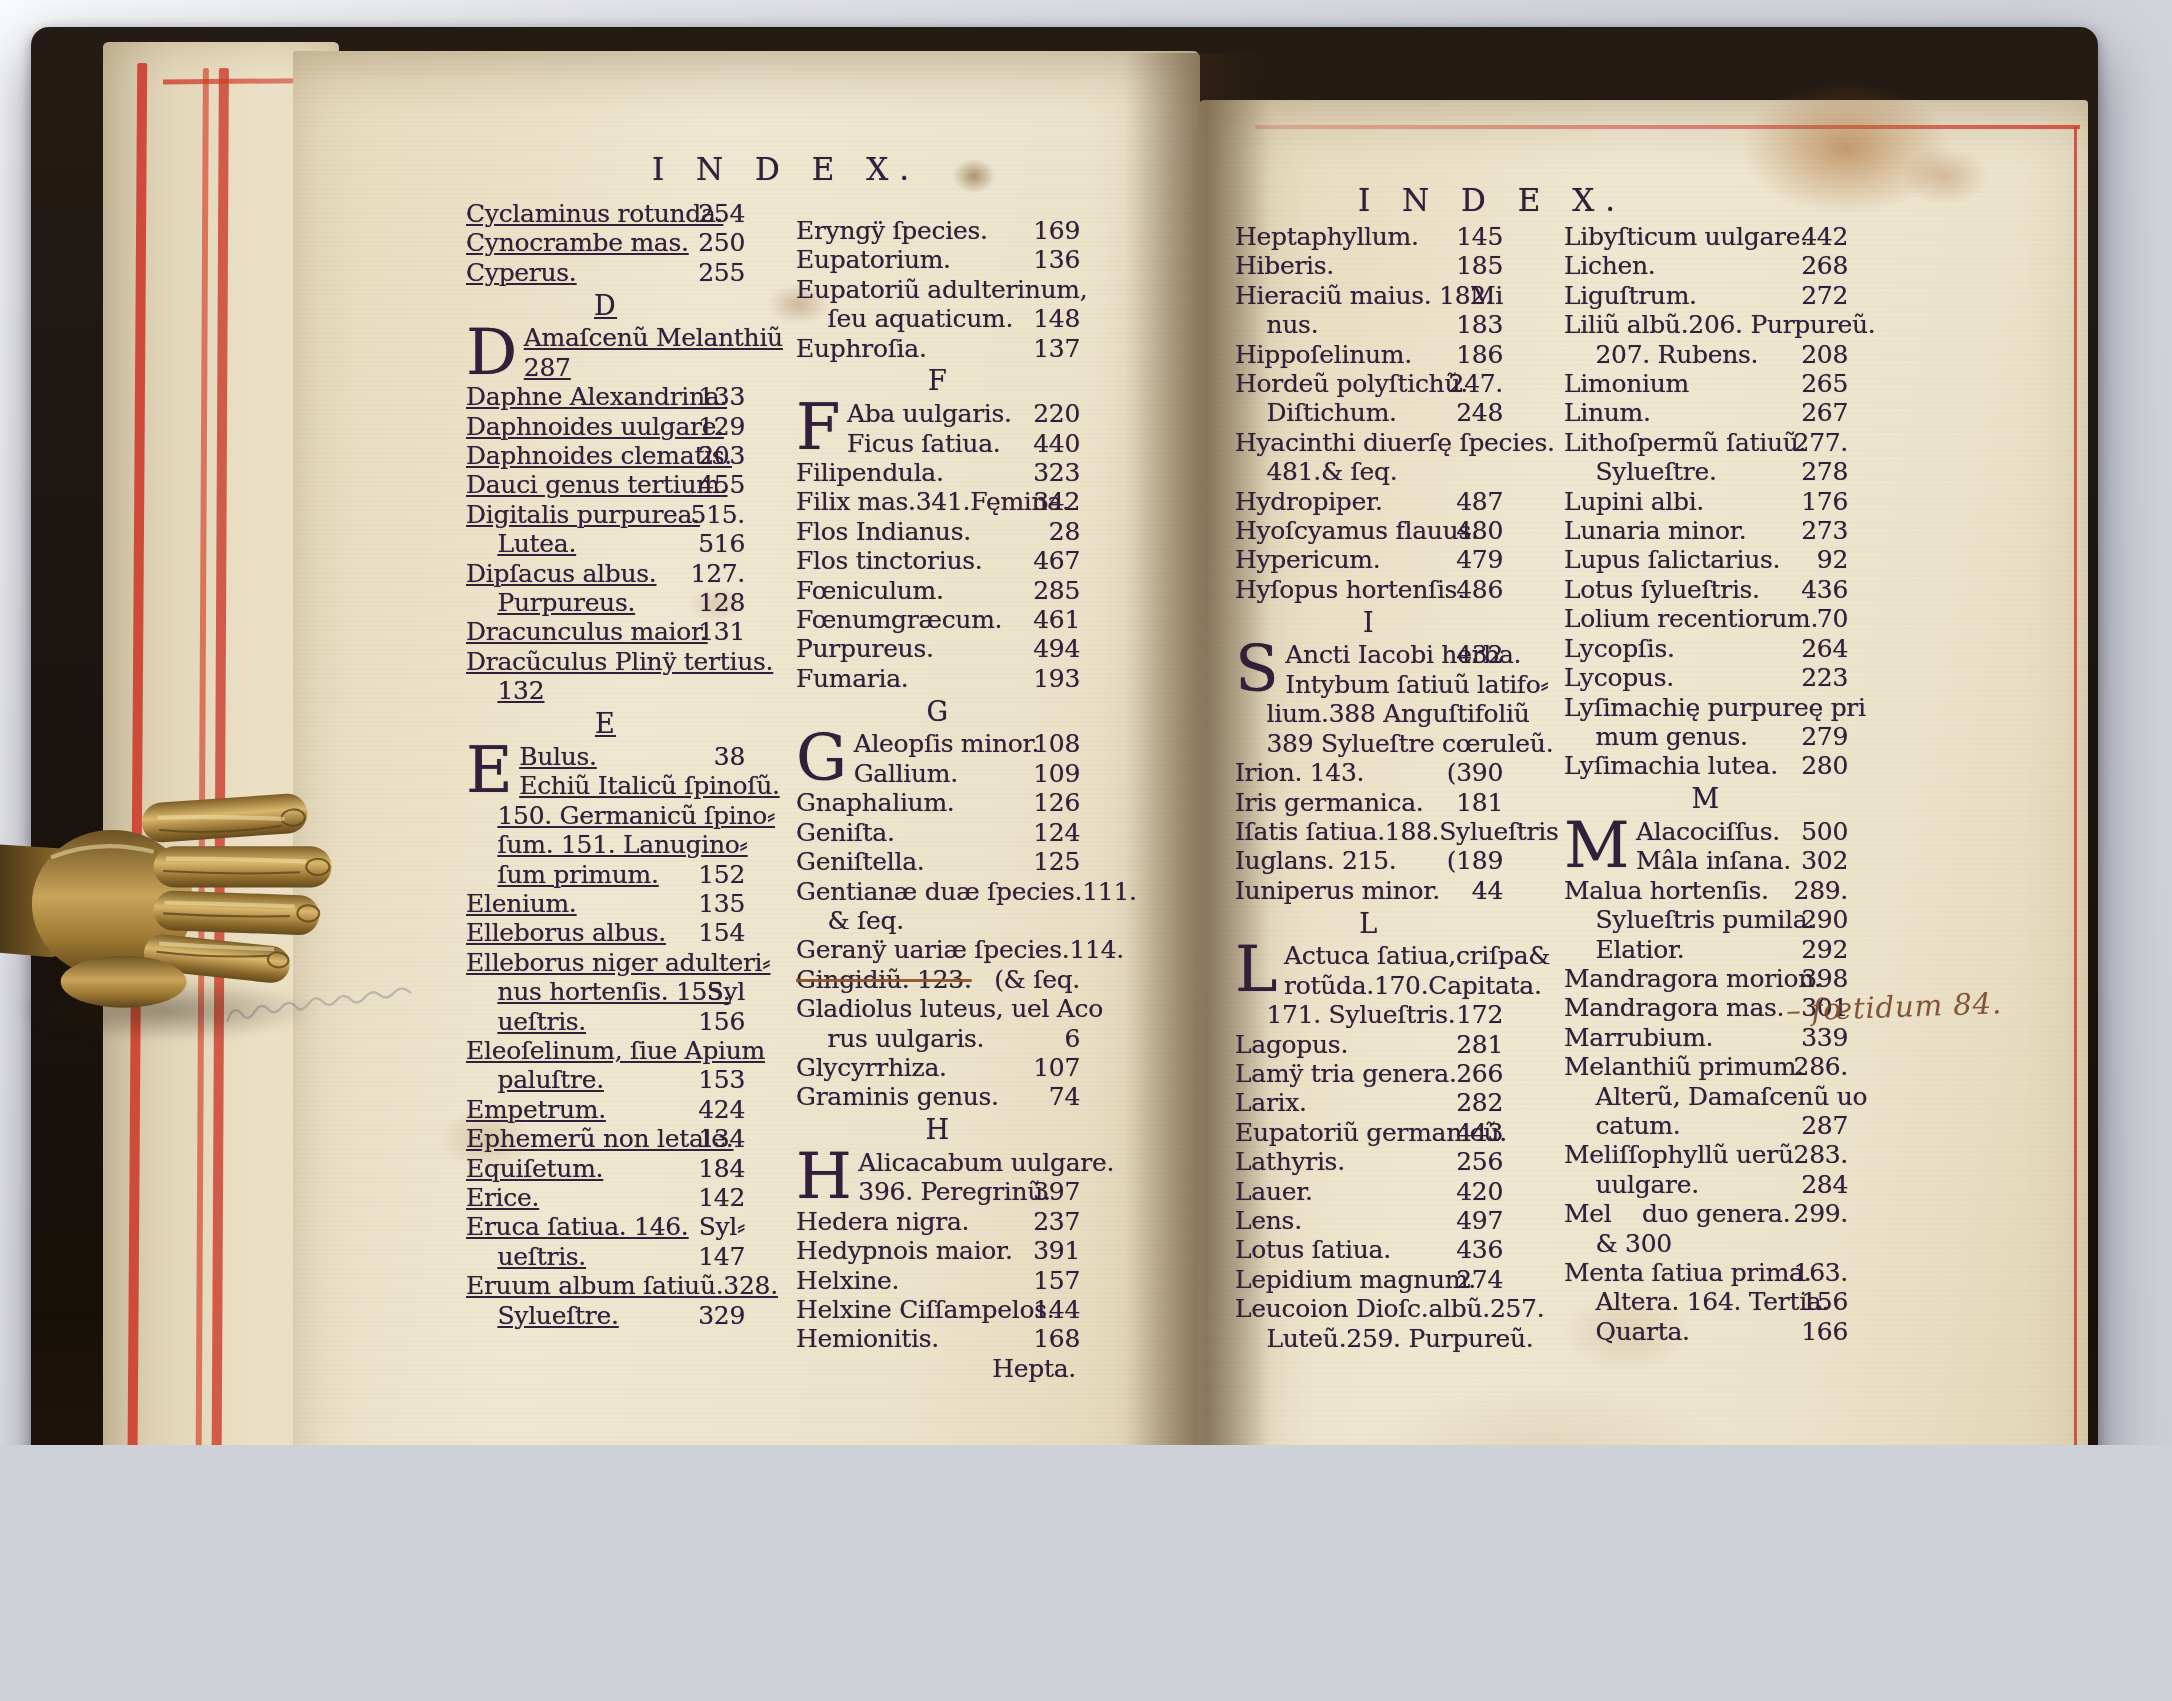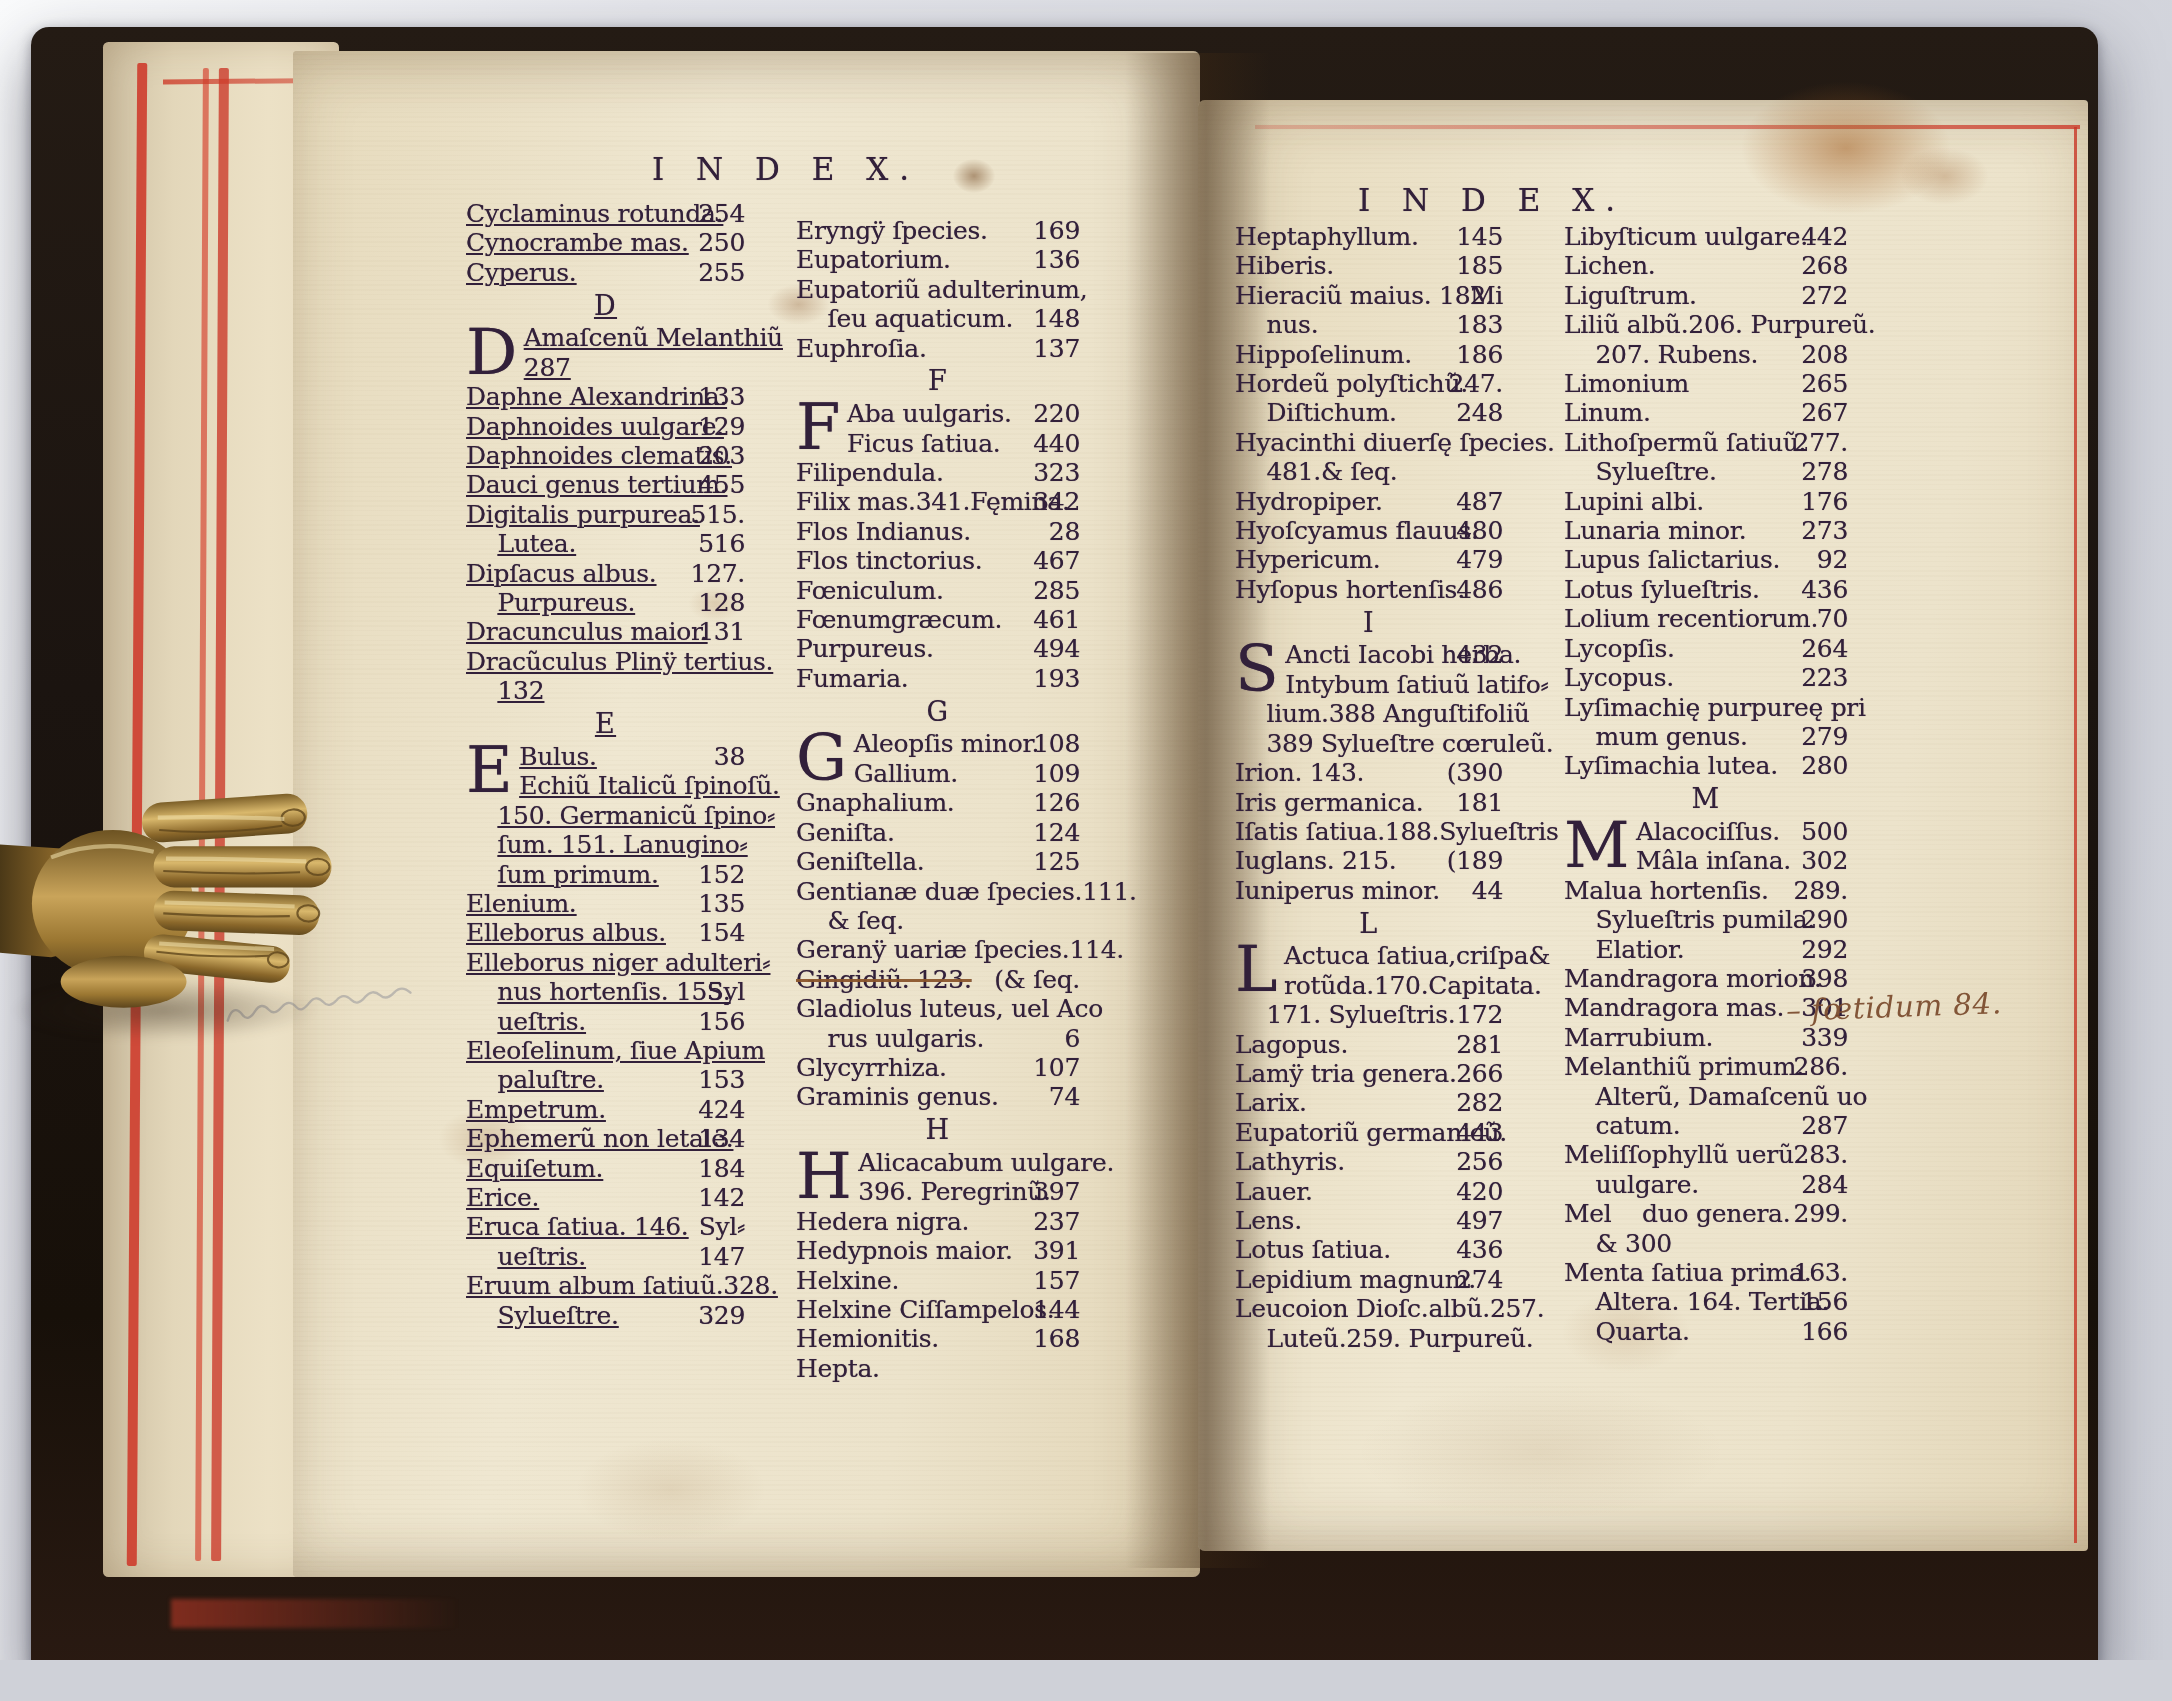--- a/index.html
+++ b/index.html
@@ -1,21 +1,21 @@
 <!DOCTYPE html>
 <html style="--ink: #32203a; --paper: #eae1c8; --red: #c93d2e; --note: #7a4a2c;font-size:11px"><head>
 <meta charset="utf-8">
 <style>
   :root{
     --backdrop:#d7d9e0; --cover:#1b1410; --paper:#eae1c8; --ink:#32203a;
     --red:#c93d2e; --brass:#b18a42; --note:#7a4a2c;
   }
   html,body{margin:0;padding:0;background:#cfd1d8;}
   body{width:2172px;height:1701px;overflow:hidden;font-family:"DejaVu Serif","Liberation Serif",serif;}
-  .scene{position:relative;width:2172px;height:1660px;overflow:hidden;
+  .scene{position:relative;width:2172px;height:1445px;overflow:hidden;
     background:linear-gradient(115deg,#fafbfc 0%,#e6e7ec 22%,#d6d8df 55%,#cdcfd7 100%);}
   
   .book{position:absolute;left:31px;top:27px;width:2067px;height:1652px;border-radius:18px;
     background:linear-gradient(180deg,#241b14 0%,#1b1410 40%,#171009 78%,#2a1a12 100%);
     box-shadow:0 27px 62px rgba(30,30,45,.5), 0 4.1px 12.3px rgba(30,30,45,.4);}
   .cover-bottom-red{position:absolute;left:140px;top:1572px;width:288px;height:29px;
     background:linear-gradient(90deg,rgba(175,55,38,.65),rgba(175,55,38,0));filter:blur(2.1px);}
   
   .stack-left{position:absolute;left:103px;top:42px;width:236px;height:1535px;border-radius:5.5px;
     background:linear-gradient(90deg,#cdbfa2 0%,#e3d7ba 30%,#ece1c6 70%,#e8dcc0 100%);
@@ -56,21 +56,21 @@
     color:var(--ink);text-shadow:0 0 0.7px rgba(45,25,55,.65);}
   #hdrL{left:594px;top:151px;} #hdrR{left:1300px;top:182px;}
   .col{position:absolute;color:var(--ink);}
   #colL1{left:466px;top:199px;width:279px;text-decoration:underline;} #colL2{left:796px;top:216px;width:284px;}
   #colR1{left:1235px;top:222px;width:268px;} #colR2{left:1564px;top:222px;width:284px;}
   .line{position:relative;line-height:29.4px;font-size:25px;white-space:nowrap;
     letter-spacing:-0.3px;text-shadow:0 0 0.7px rgba(45,25,55,.6);}
   .line .n{position:absolute;right:0;top:0;}
   .line.indent{padding-left:31.5px;}
   .line.section{text-align:center;font-size:27px;letter-spacing:1.4px;margin:3.4px 0 3.4px 0;}
-  .line.catch{text-align:left;padding-right:4.1px;}
+  .line.catch{text-align:right;padding-right:4.1px;}
   .dropcap{float:left;font-size:64px;line-height:52px;height:56px;margin:2.1px 6.8px 0 0;
     text-shadow:0 0 0.7px rgba(45,25,55,.7);}
   .strike{text-decoration:line-through;text-decoration-color:rgba(148,92,42,.85);text-decoration-thickness:2.7px;}
   
   #marginNote{position:absolute;left:1786px;top:990px;font-size:29.4px;font-style:italic;
     color:var(--note);transform:rotate(-2deg);letter-spacing:0.7px;opacity:.92;}
   .hand-shadow{position:absolute;left:10.3px;top:979px;width:308px;height:62px;border-radius:50%;
     background:radial-gradient(ellipse,rgba(45,32,18,.42),rgba(45,32,18,0) 70%);filter:blur(4.1px);}
   #handSvg{position:absolute;left:-12.3px;top:741px;}
   #squiggle{position:absolute;left:225px;top:985px;opacity:.5;}

